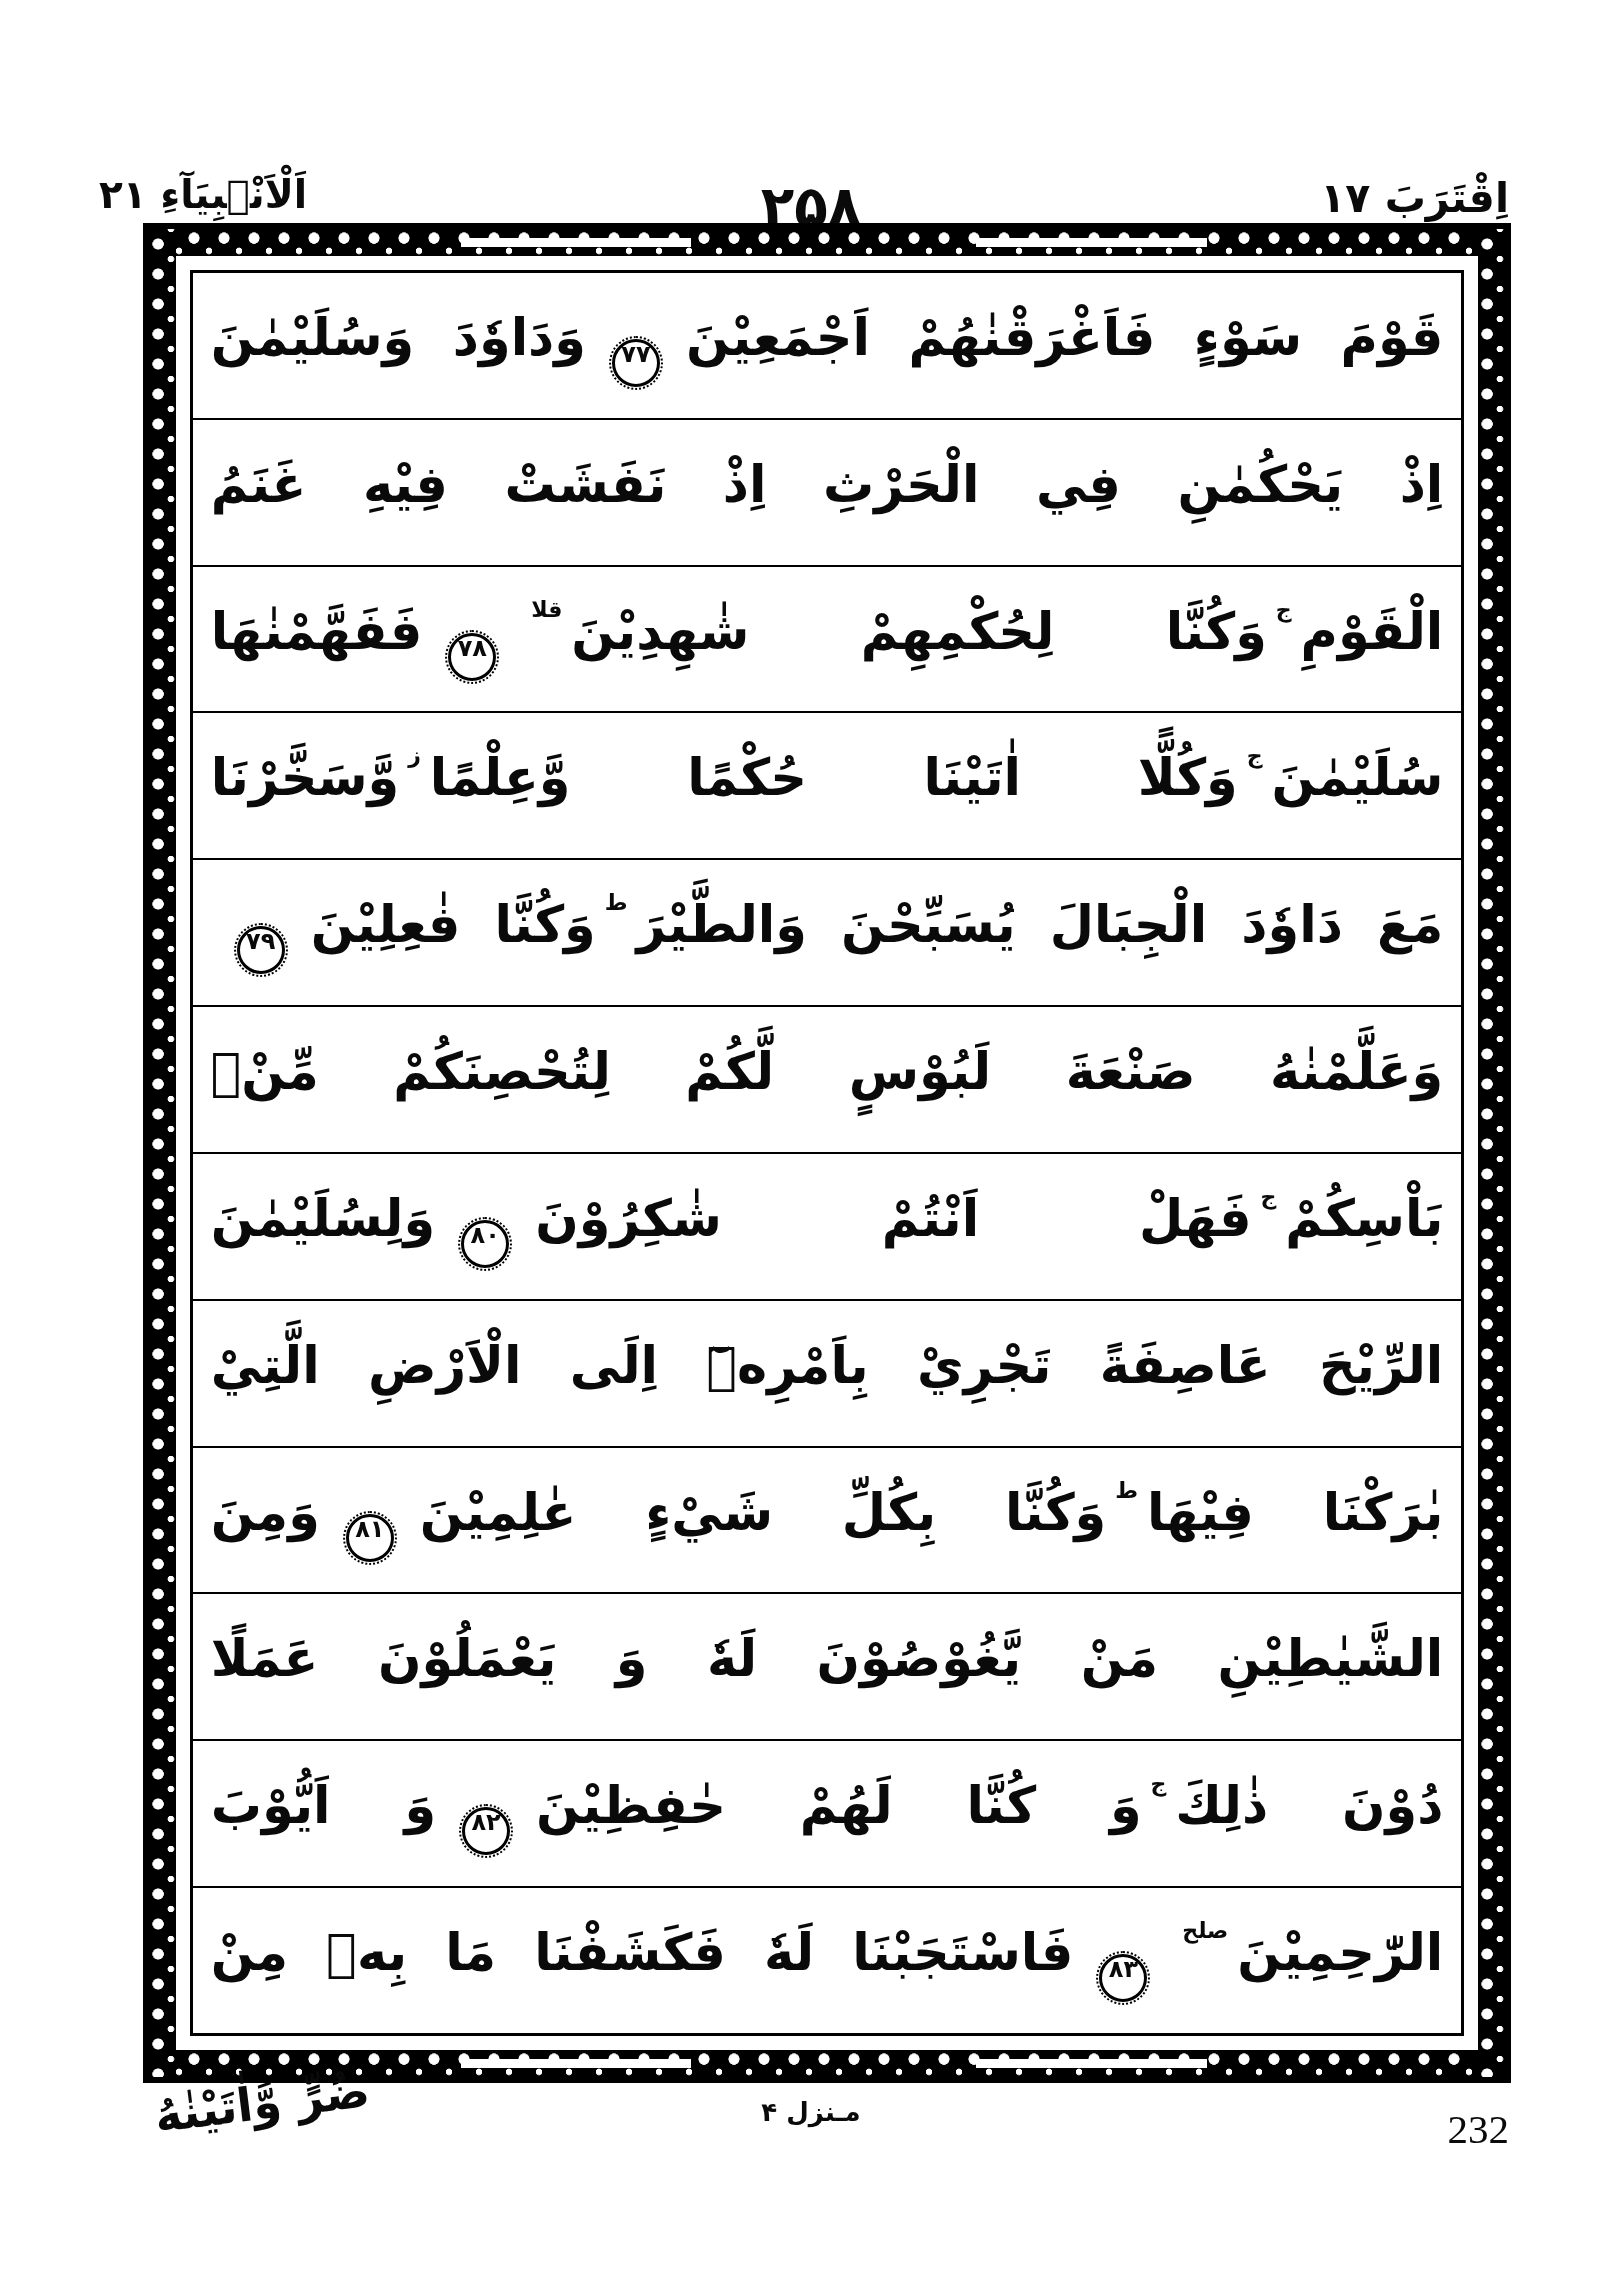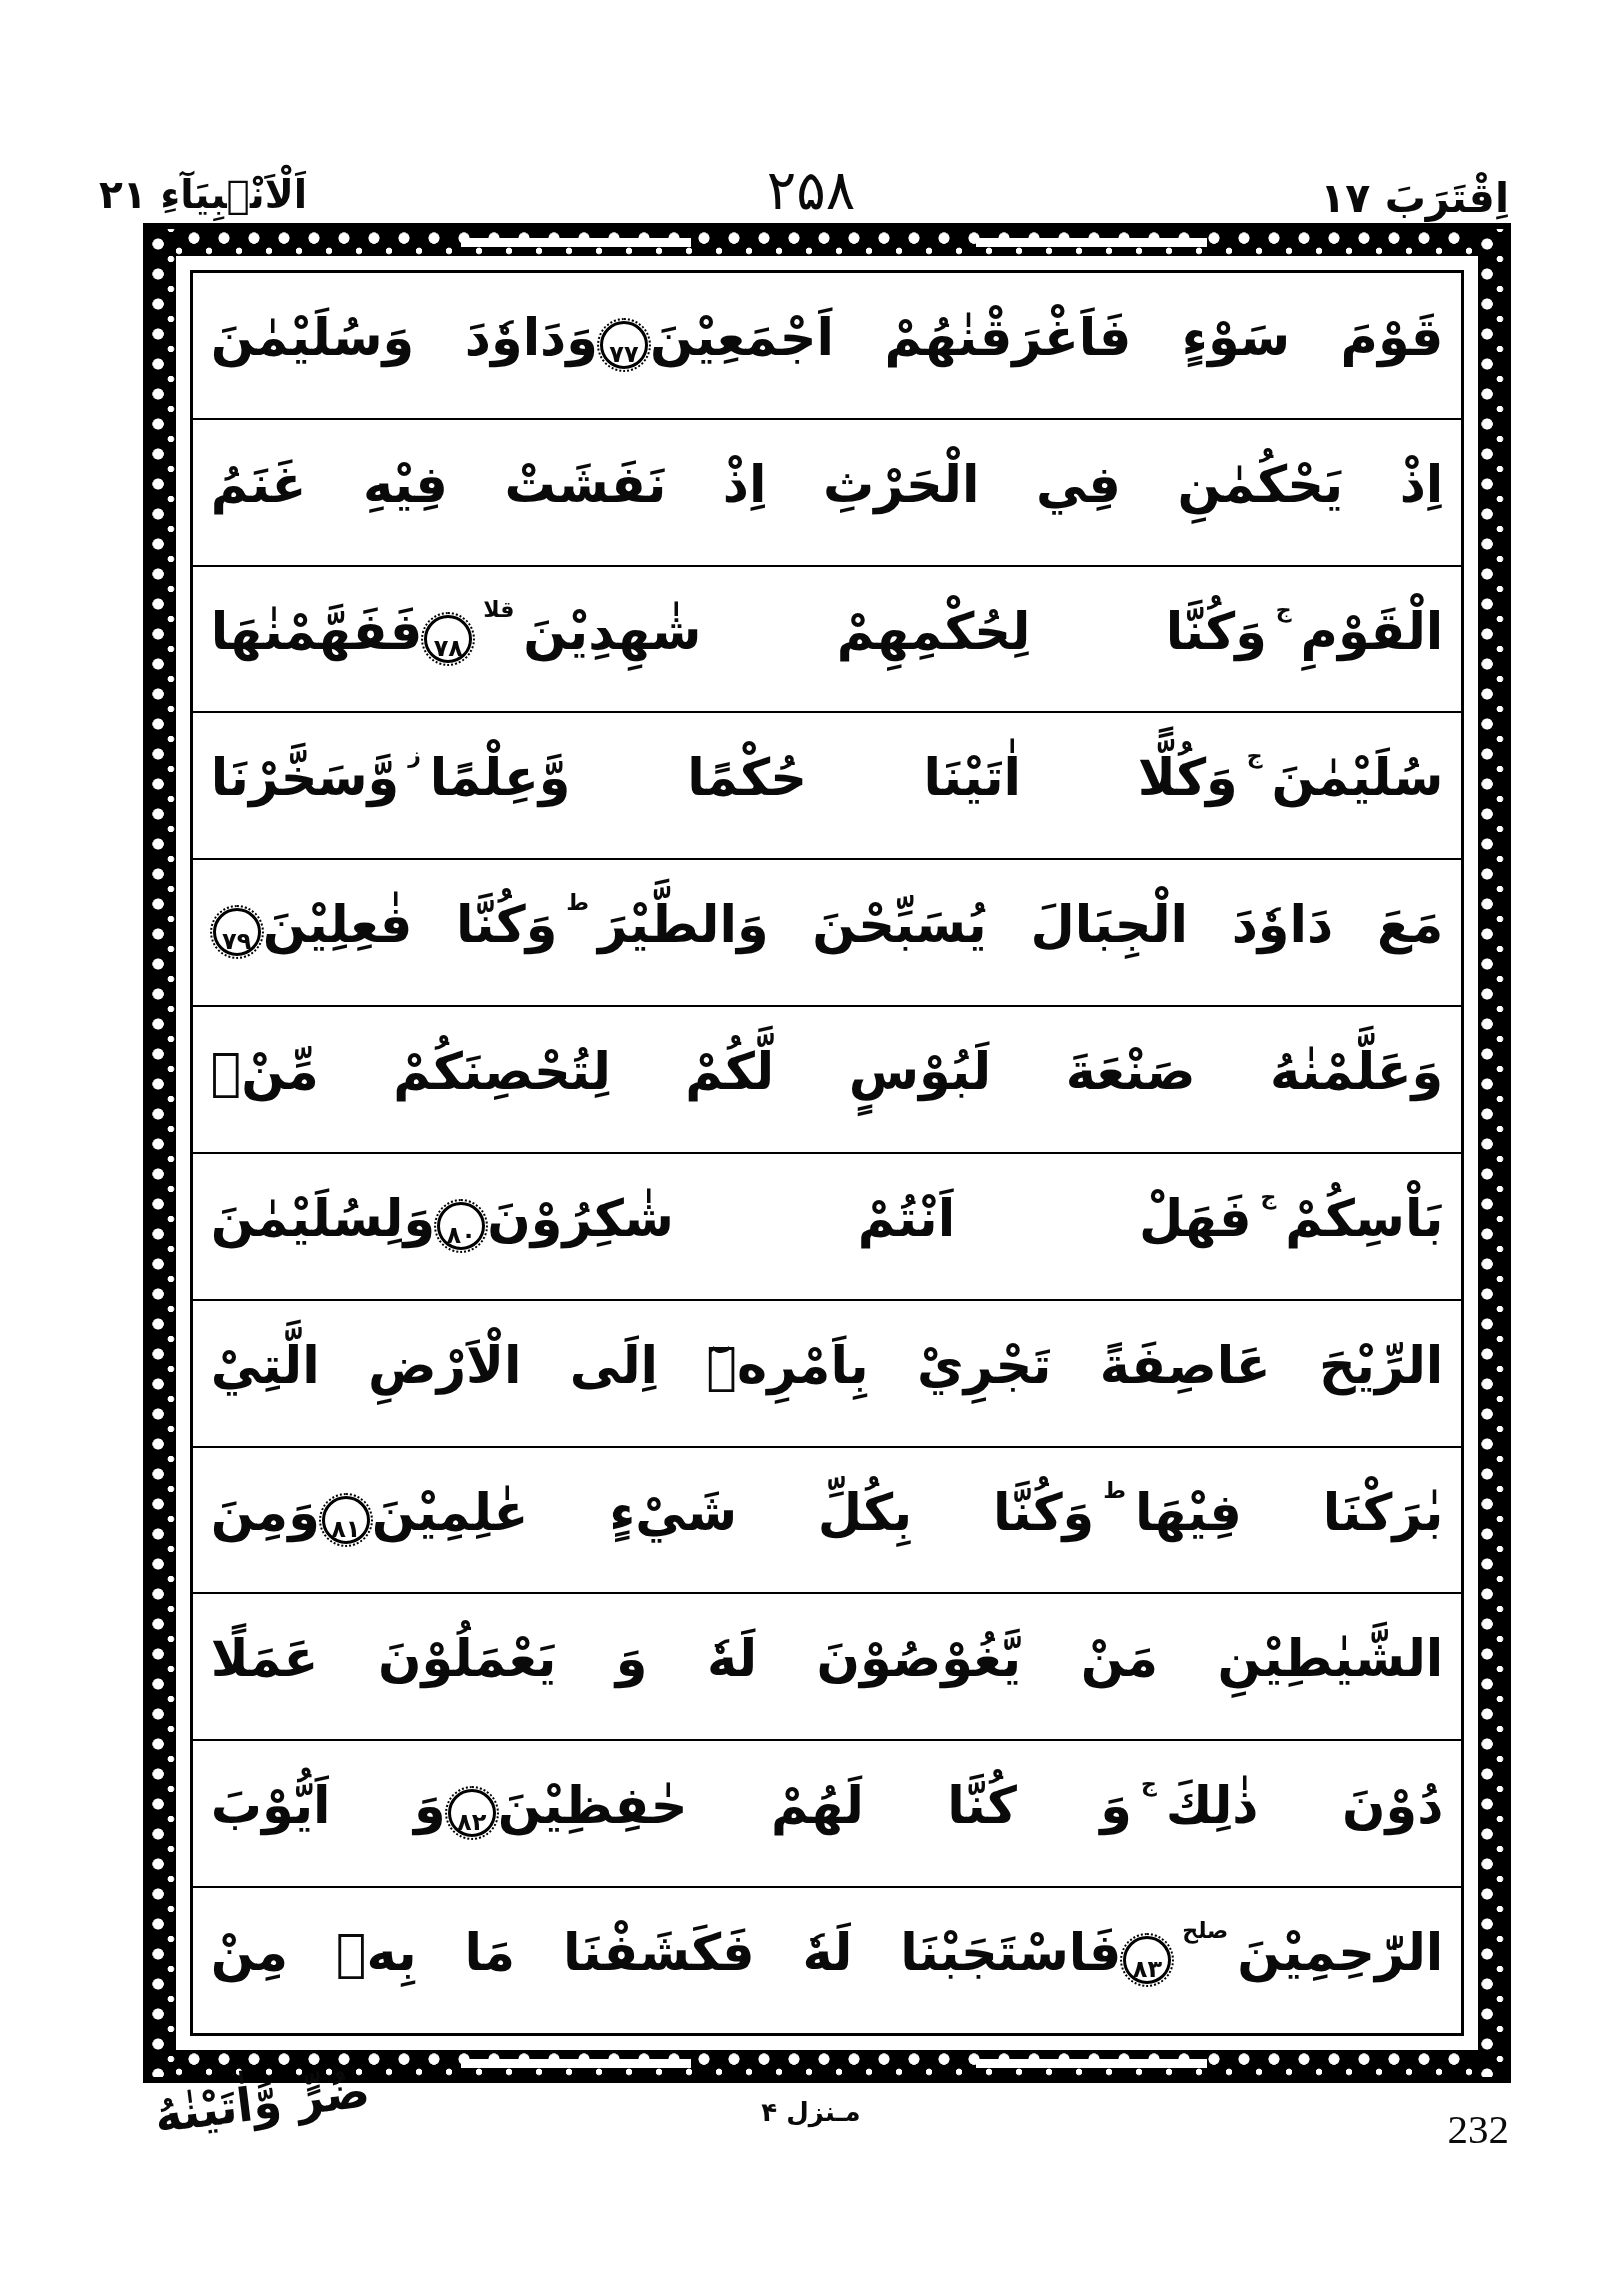--- a/index.html
+++ b/index.html
@@ -5,21 +5,21 @@
   html,body{margin:0;padding:0;}
   body{
     width:1622px;height:2270px;position:relative;
     background:#ffffff;color:#0a0a0a;
     font-family:"DejaVu Sans",sans-serif;
     overflow:hidden;
   }
   
   .hdr{position:absolute;top:158px;left:0;right:0;height:98px;}
   .hdr .juz{position:absolute;right:113px;top:16px;font-size:41px;font-weight:700;direction:rtl;}
-  .hdr .pgnum{position:absolute;left:0;right:0;top:0;text-align:center;font-size:55px;font-weight:400;}
+  .hdr .pgnum{position:absolute;left:0;right:0;top:16px;text-align:center;font-size:55px;font-weight:700;}
   .hdr .surah{position:absolute;left:99px;top:14px;font-size:39px;font-weight:700;direction:rtl;}
   
   .frame{
     position:absolute;left:143px;top:223px;width:1368px;height:1860px;
     box-sizing:border-box;background:#fff;border:6.2px solid #000;padding:41px;
   }
   .band{position:absolute;background:#000;}
   .band.top{left:0;right:0;top:0;height:26.6px;}
   .band.bottom{left:0;right:0;bottom:0;height:26.6px;}
   .band.left{left:0;top:0;bottom:0;width:26.6px;}
@@ -56,25 +56,25 @@
     direction:rtl;
     text-align:justify;text-align-last:justify;text-justify:inter-word;
     padding:0 17.7px;
     font-size:51px;font-weight:700;line-height:129px;
     white-space:nowrap;
     overflow:visible;
   }
   .line + .line{border-top:2.7px solid #000;}
   .txt{letter-spacing:0;}
   .vmark{
-    display:inline-flex;align-items:flex-end;justify-content:center;
+    display:inline-flex;align-items:flex-start;justify-content:center;
     width:48px;height:48px;box-sizing:border-box;
     border:3.5px solid #000;border-radius:50%;
     outline:2.7px dotted #000;outline-offset:1.8px;
-    vertical-align:-7px;margin:0 2px;
+    vertical-align:-7px;margin:0 26px;
   }
   .vnum{font-size:24px;font-weight:700;line-height:1;}
   .stop{
     display:inline-block;position:relative;top:-32px;
     font-size:22px;font-weight:700;margin:0 8.9px;line-height:0;
   }
   
   .ftr{position:absolute;left:0;right:0;top:2085px;height:142px;}
   .ftr .manzil{position:absolute;left:0;right:0;top:12.4px;text-align:center;font-size:26px;font-weight:700;direction:rtl;}
   .ftr .pg458{position:absolute;right:113px;top:19.5px;font-size:41px;font-family:"Liberation Serif","DejaVu Serif",serif;}

